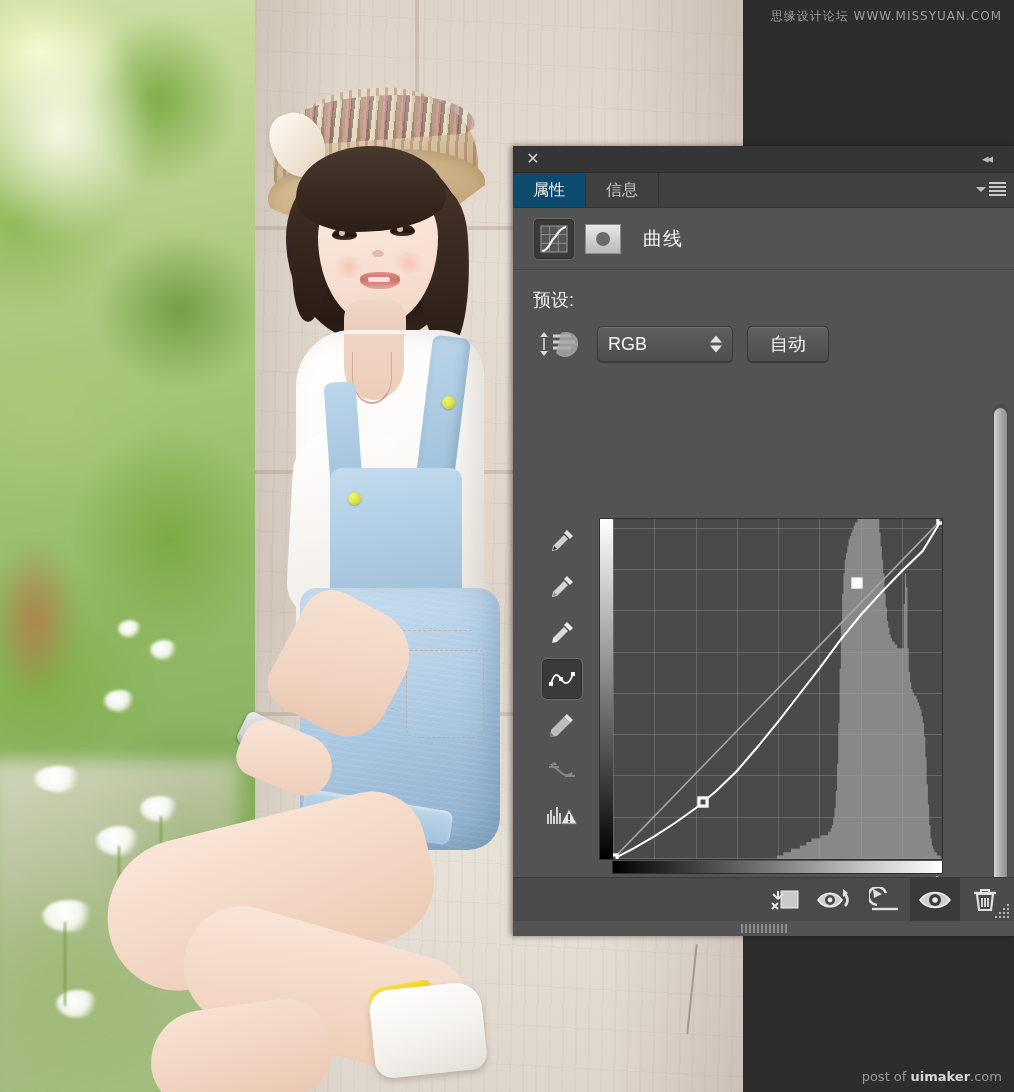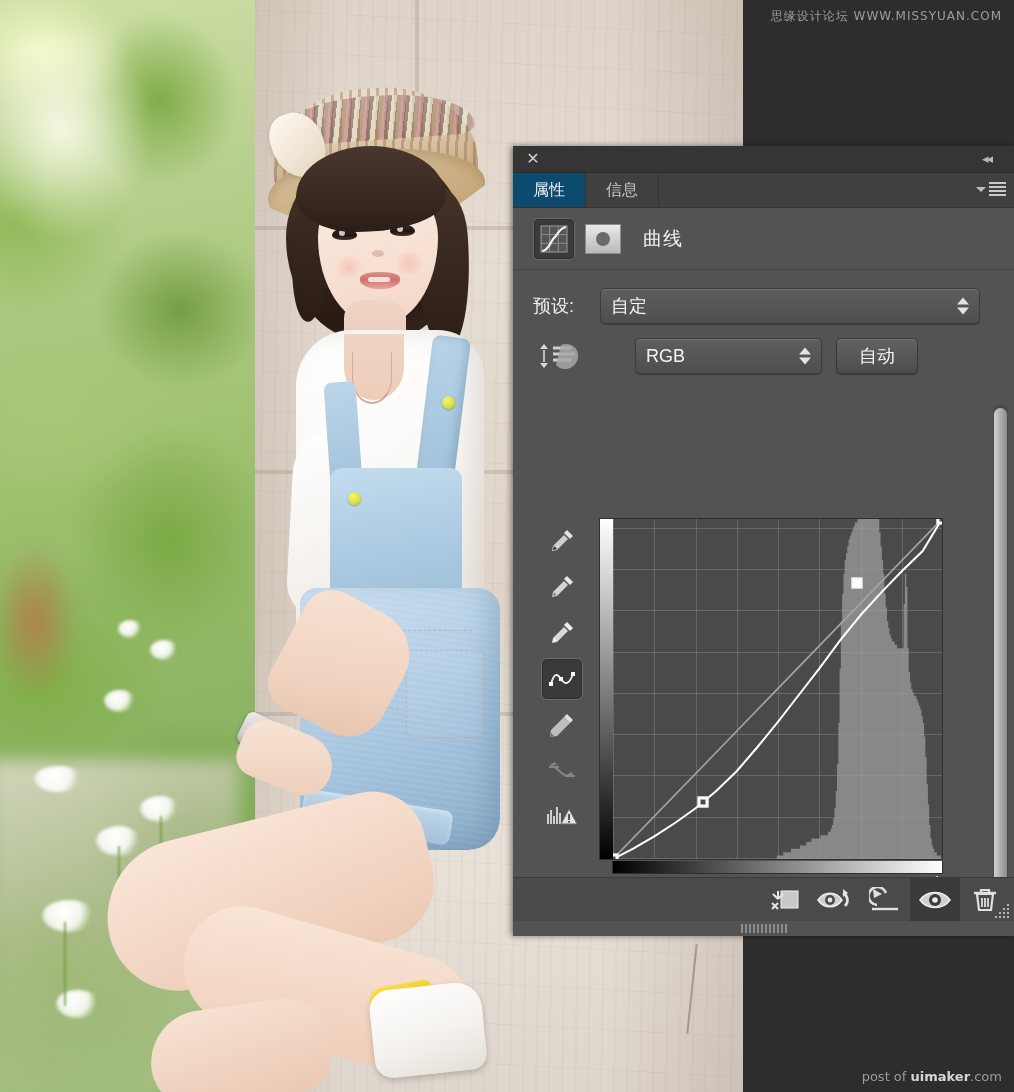--- a/index.html
+++ b/index.html
@@ -319,38 +319,38 @@
   }
   .mask-thumb {
     width: 36px; height: 30px; background: linear-gradient(180deg,#e9e9e9,#b9b9b9);
     border: 1px solid #8c8c8c; display:flex; align-items:center; justify-content:center;
   }
   .mask-thumb .dot { width: 14px; height: 14px; border-radius:50%; background:#6a6a6a; }
   .adj-name { font-size: 19px; color:#f2f2f2; margin-left: 12px; letter-spacing: 1px; }
 
   .p-body { position: relative; flex: 1 1 auto; padding: 18px 0 0 0; overflow: hidden; }
 
-  .row-preset { display:flex; align-items:center; padding: 0 34px 0 20px; gap: 26px; }
+  .row-preset { display:flex; align-items:center; padding: 0 34px 0 20px; gap: 10px; }
   .lbl { font-size: 18px; color:#eeeeee; white-space:nowrap; }
   .select {
     flex: 1 1 auto; height: 36px; border-radius: 5px;
     background: linear-gradient(180deg,#5e5e5e,#4e4e4e);
     border: 1px solid #3c3c3c; box-shadow: inset 0 1px 0 rgba(255,255,255,.12), 0 1px 1px rgba(0,0,0,.3);
     display:flex; align-items:center; padding: 0 10px; position: relative; cursor:pointer;
   }
   .select .val { font-size: 18px; color:#f3f3f3; }
   .spin { position:absolute; right: 10px; top: 50%; transform: translateY(-50%);
           display:flex; flex-direction:column; gap:3px; }
   .spin i { display:block; width:0;height:0;border-left:6px solid transparent;border-right:6px solid transparent; }
   .spin i.up   { border-bottom: 7px solid #e3e3e3; }
   .spin i.down { border-top: 7px solid #e3e3e3; }
 
   .row-channel { display:flex; align-items:center; gap: 14px; padding: 14px 34px 0 26px; }
   .onimg-icon { width: 44px; height: 32px; flex:none; }
-  .sel-rgb { width: 187px; flex: none; margin-left: 38px; }
+  .sel-rgb { width: 136px; flex: none; }
   .btn-auto {
     height: 36px; padding: 0 22px; border-radius: 5px;
     background: linear-gradient(180deg,#616161,#4d4d4d);
     border: 1px solid #383838; box-shadow: inset 0 1px 0 rgba(255,255,255,.13), 0 1px 1px rgba(0,0,0,.3);
     display:flex; align-items:center; justify-content:center; cursor:pointer;
     font-size: 18px; color:#f3f3f3;text-align:center;
   }
 
   
   .curve-wrap { position:absolute; left: 26px; top: 248px; display:flex; gap: 14px; }
@@ -557,27 +557,20 @@
       <div class="mask-thumb">
         <div class="dot"></div>
       </div>
       <div class="adj-name">曲线</div>
     </div>
 
     <div class="p-body">
 
       <div class="row-preset">
         <div class="lbl">预设:</div>
-        <div class="select">
-          <span class="val">自定</span>
-          <span class="spin">
-              <i class="up"></i>
-              <i class="down"></i>
-            </span>
-        </div>
       </div>
 
       <div class="row-channel">
         <span class="onimg-icon">
           <svg width="44" height="32" viewBox="0 0 44 32">
             <path d="M5 4 l4 5 h-8 z" fill="#d8d8d8"></path>
             <path d="M5 28 l4 -5 h-8 z" fill="#d8d8d8"></path>
             <line x1="5" y1="10" x2="5" y2="22" stroke="#d8d8d8" stroke-width="1.6"></line>
             <path d="M14 8 h18 M14 14 h22 M14 20 h18" stroke="#cfcfcf" stroke-width="3" fill="none"></path>
             <path d="M22 5 c7 -3 16 1 17 9 c1 8 -5 15 -13 15 c-4 0 -7 -2 -9 -4" fill="#a8a8a8" opacity=".85"></path>

